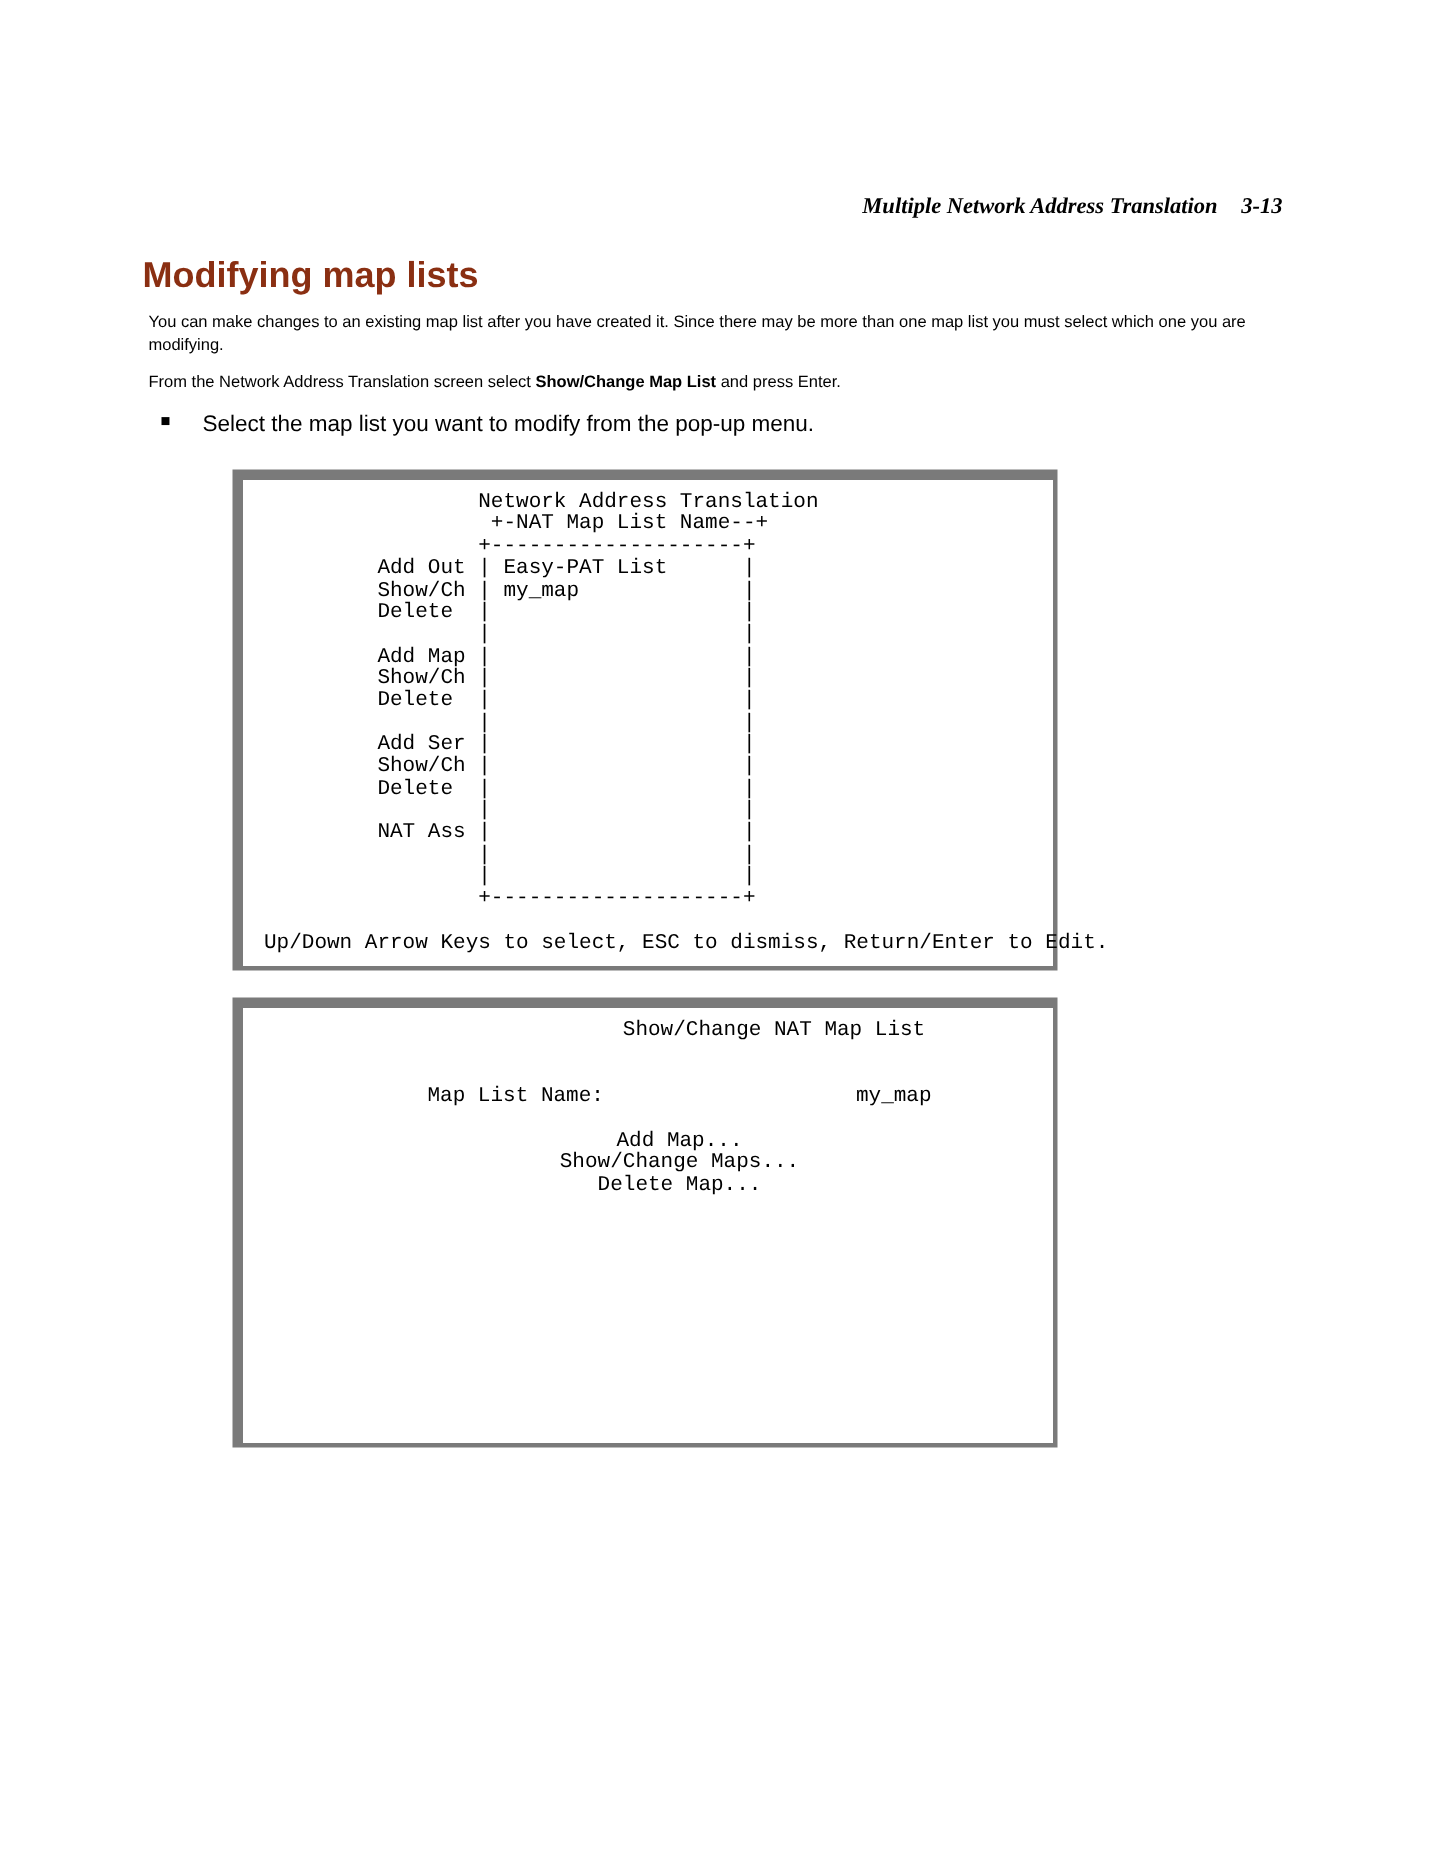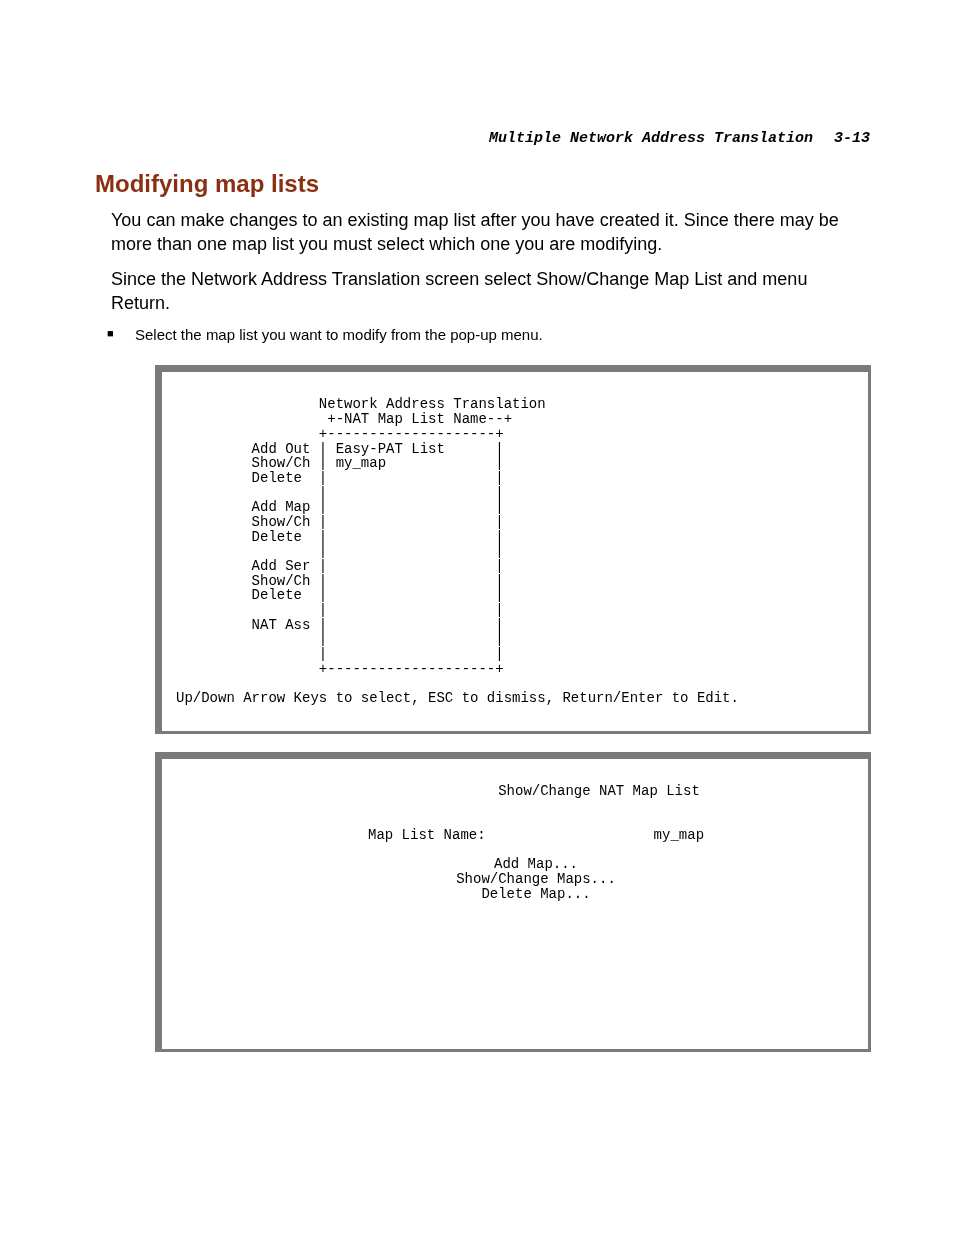--- a/index.html
+++ b/index.html
@@ -12,69 +12,69 @@
   .page {
     width: 954px;
     height: 1235px;
     position: relative;
     box-sizing: border-box;
     padding: 130px 95px 60px 95px;
   }
   .running-head {
     position: absolute;
     top: 130px;
-    right: 84px;
+    right: 99px;
     font-style: italic;
     font-weight: bold;
     font-size: 15px;
-    font-family: Liberation Mono, monospace;
+    font-family: Liberation Serif, serif;
   }
   .running-head .pnum {
     font-style: italic;
     margin-left: 12px;
   }
   h1.section-title {
     color: #8a2f12;
     font-size: 24px;
     font-weight: bold;
     margin: 40px 0 0 0;
   }
   p.body {
-    font-size: 18px;
+    font-size: 11px;
     line-height: 1.35;
-    margin: 10px 16px;
+    margin: 10px 4px;
   }
-  .bold { font-weight: normal; }
+  .bold { font-weight: bold; }
   ul.square {
     list-style: none;
     padding: 0;
     margin: 0 0 20px 12px;
   }
   ul.square li {
     position: relative;
     padding-left: 28px;
     font-size: 15px;
     line-height: 1.35;
   }
   ul.square li::before {
     content: "■";
     position: absolute;
     left: 0;
     top: 1px;
     font-size: 11px;
   }
   .term-frame {
     margin: 10px 0 18px 60px;
-    width: 716px;
+    width: 550px;
     box-sizing: border-box;
     border-left: 7px solid #7a7a7a;
     border-top: 7px solid #7a7a7a;
     border-right: 3px solid #7a7a7a;
     border-bottom: 3px solid #7a7a7a;
-    padding: 25px 14px;
+    padding: 8px 14px;
     font-family: "Courier New", Courier, monospace;
     font-size: 14px;
     line-height: 1.05;
     white-space: pre;
     color: #000;
     background: #fff;
     min-height: 60px;
   }
   .term-frame.tall1 { min-height: 300px; }
   .term-frame.tall2 { min-height: 300px; text-align: center; }
@@ -87,21 +87,21 @@
   <div class="running-head">
     <span>Multiple Network Address Translation</span>
     <span class="pnum">3-13</span>
   </div>
 
   <h1 class="section-title">Modifying map lists</h1>
 
   <p class="body">You can make changes to an existing map list after you have created it. Since there may be more than one map list you must select which one you are modifying.</p>
 
   <p class="body">
-    <span>Since the Network Address Translation screen select </span><span class="bold">Show/Change Map List</span><span> and menu Return.</span>
+    <span>From the Network Address Translation screen select </span><span class="bold">Show/Change Map List</span><span> and press Enter.</span>
   </p>
 
   <ul class="square">
     <li>Select the map list you want to modify from the pop-up menu.</li>
   </ul>
 
   <div class="term-frame tall1">                 Network Address Translation
                   +-NAT Map List Name--+
                  +--------------------+
          Add Out | Easy-PAT List      |

